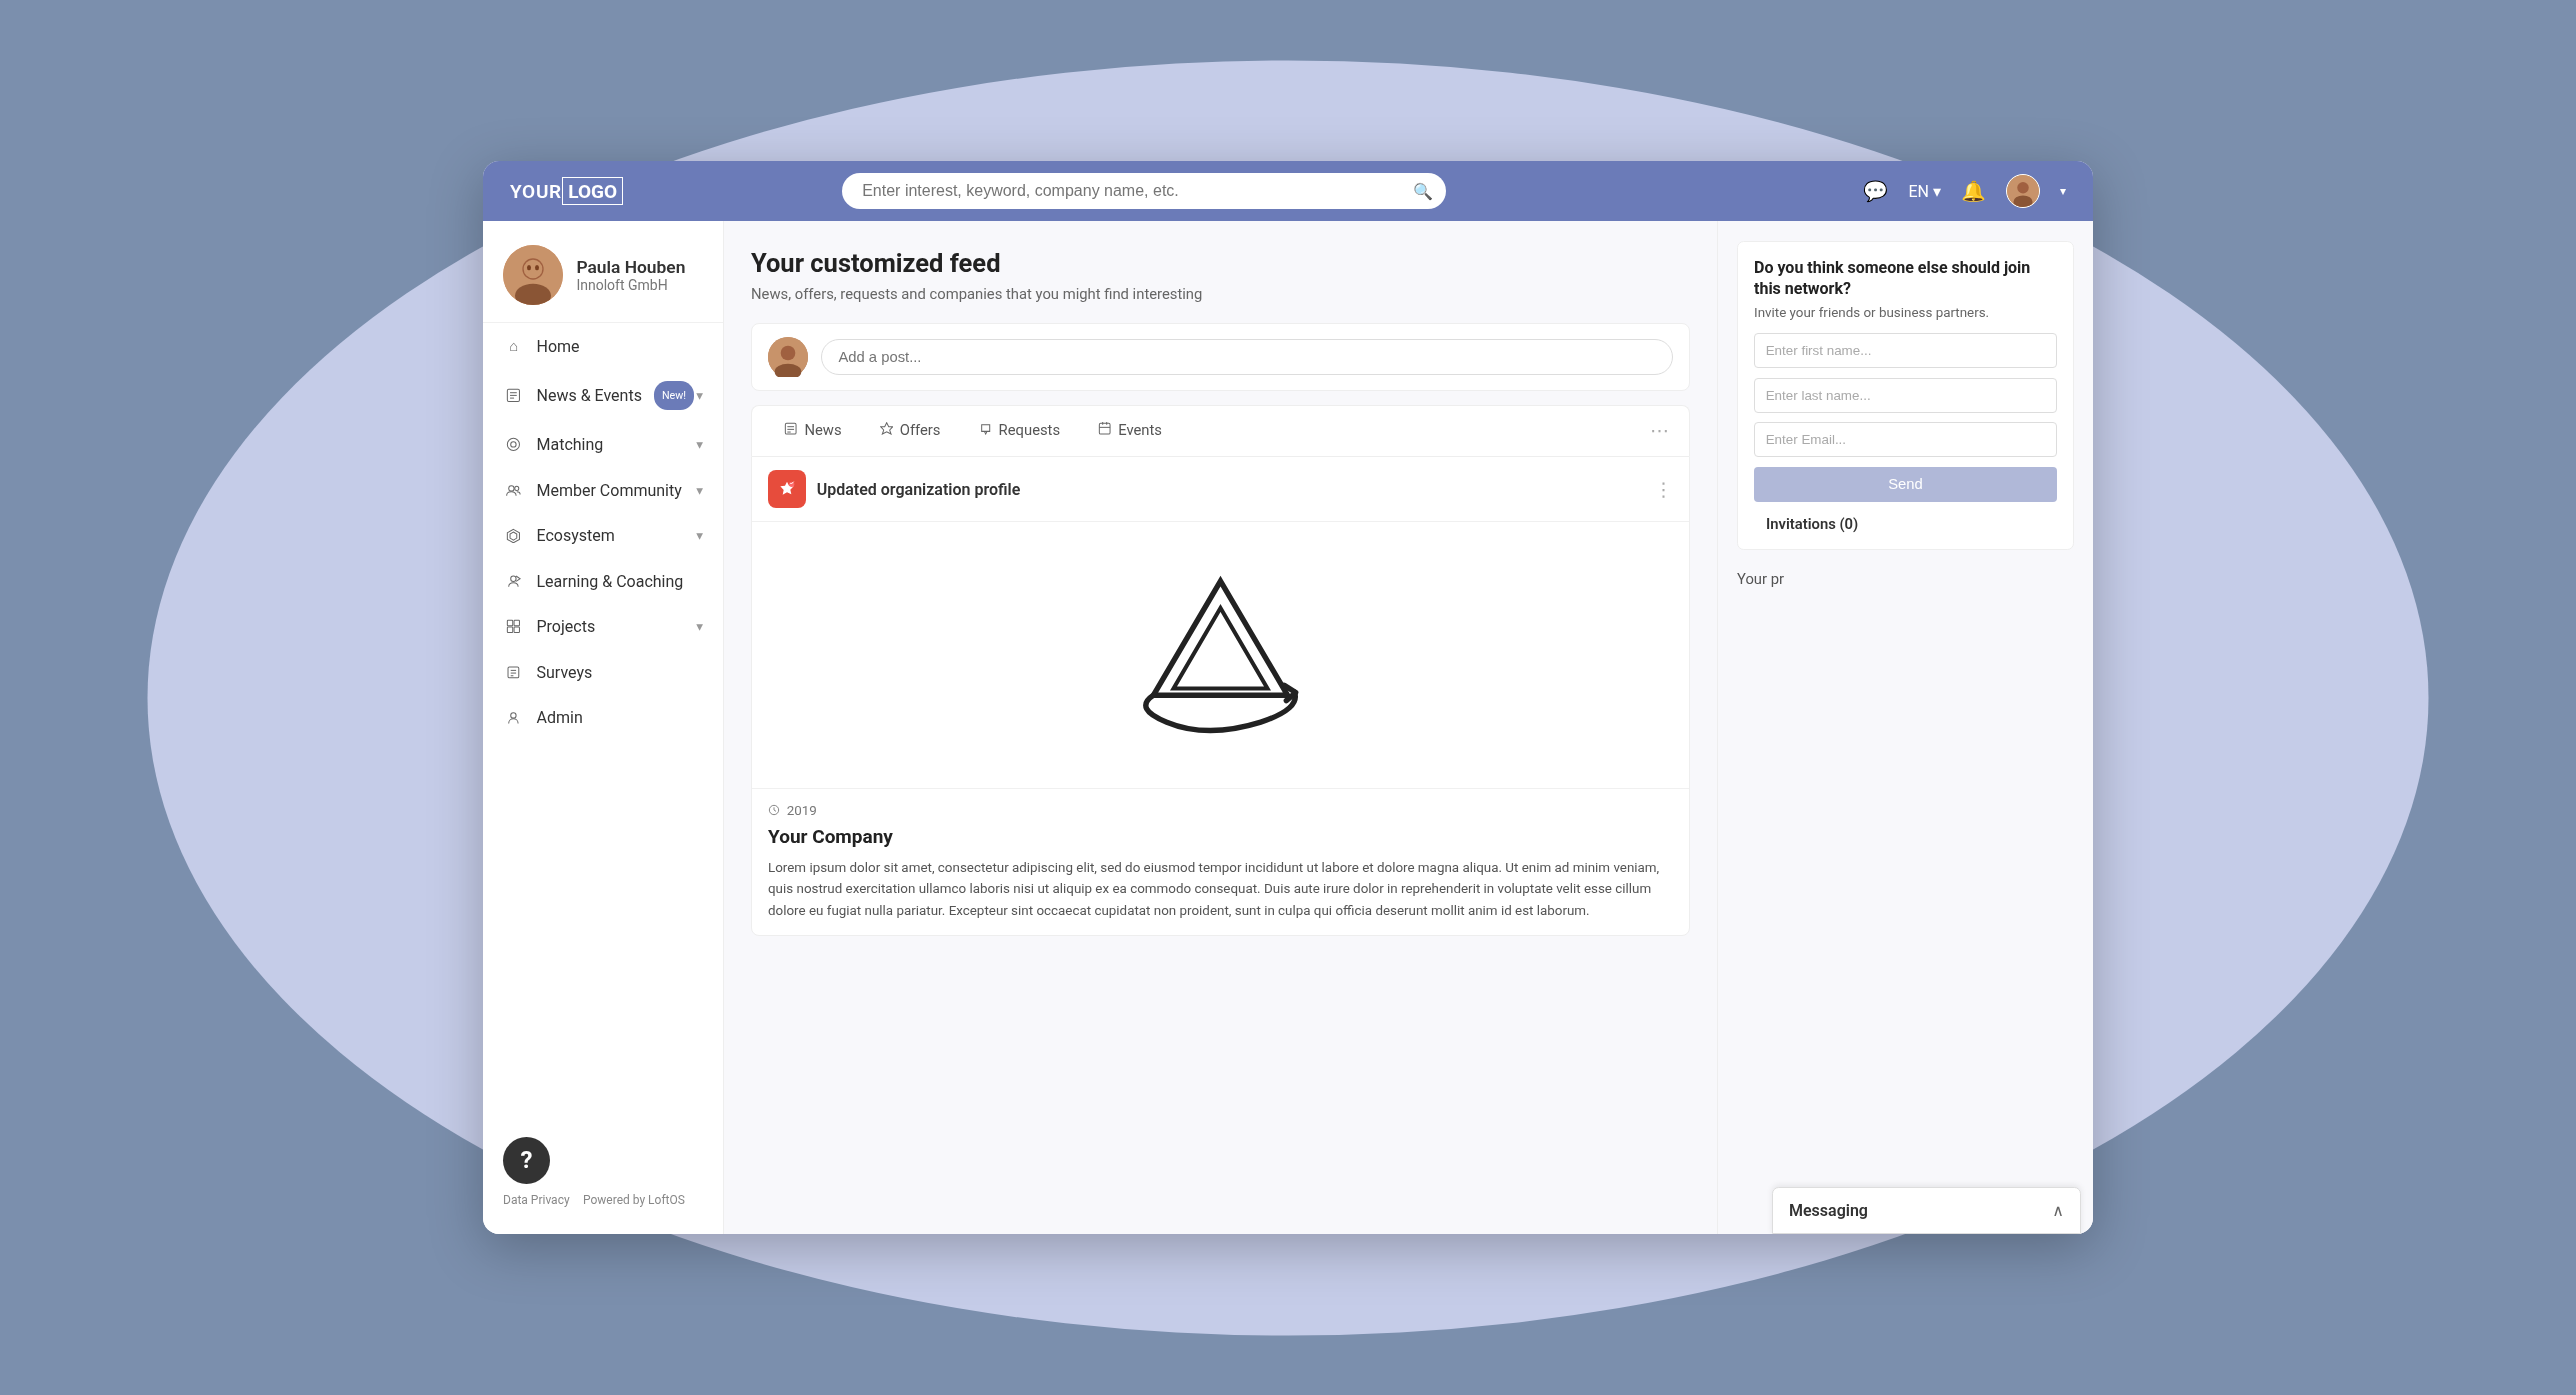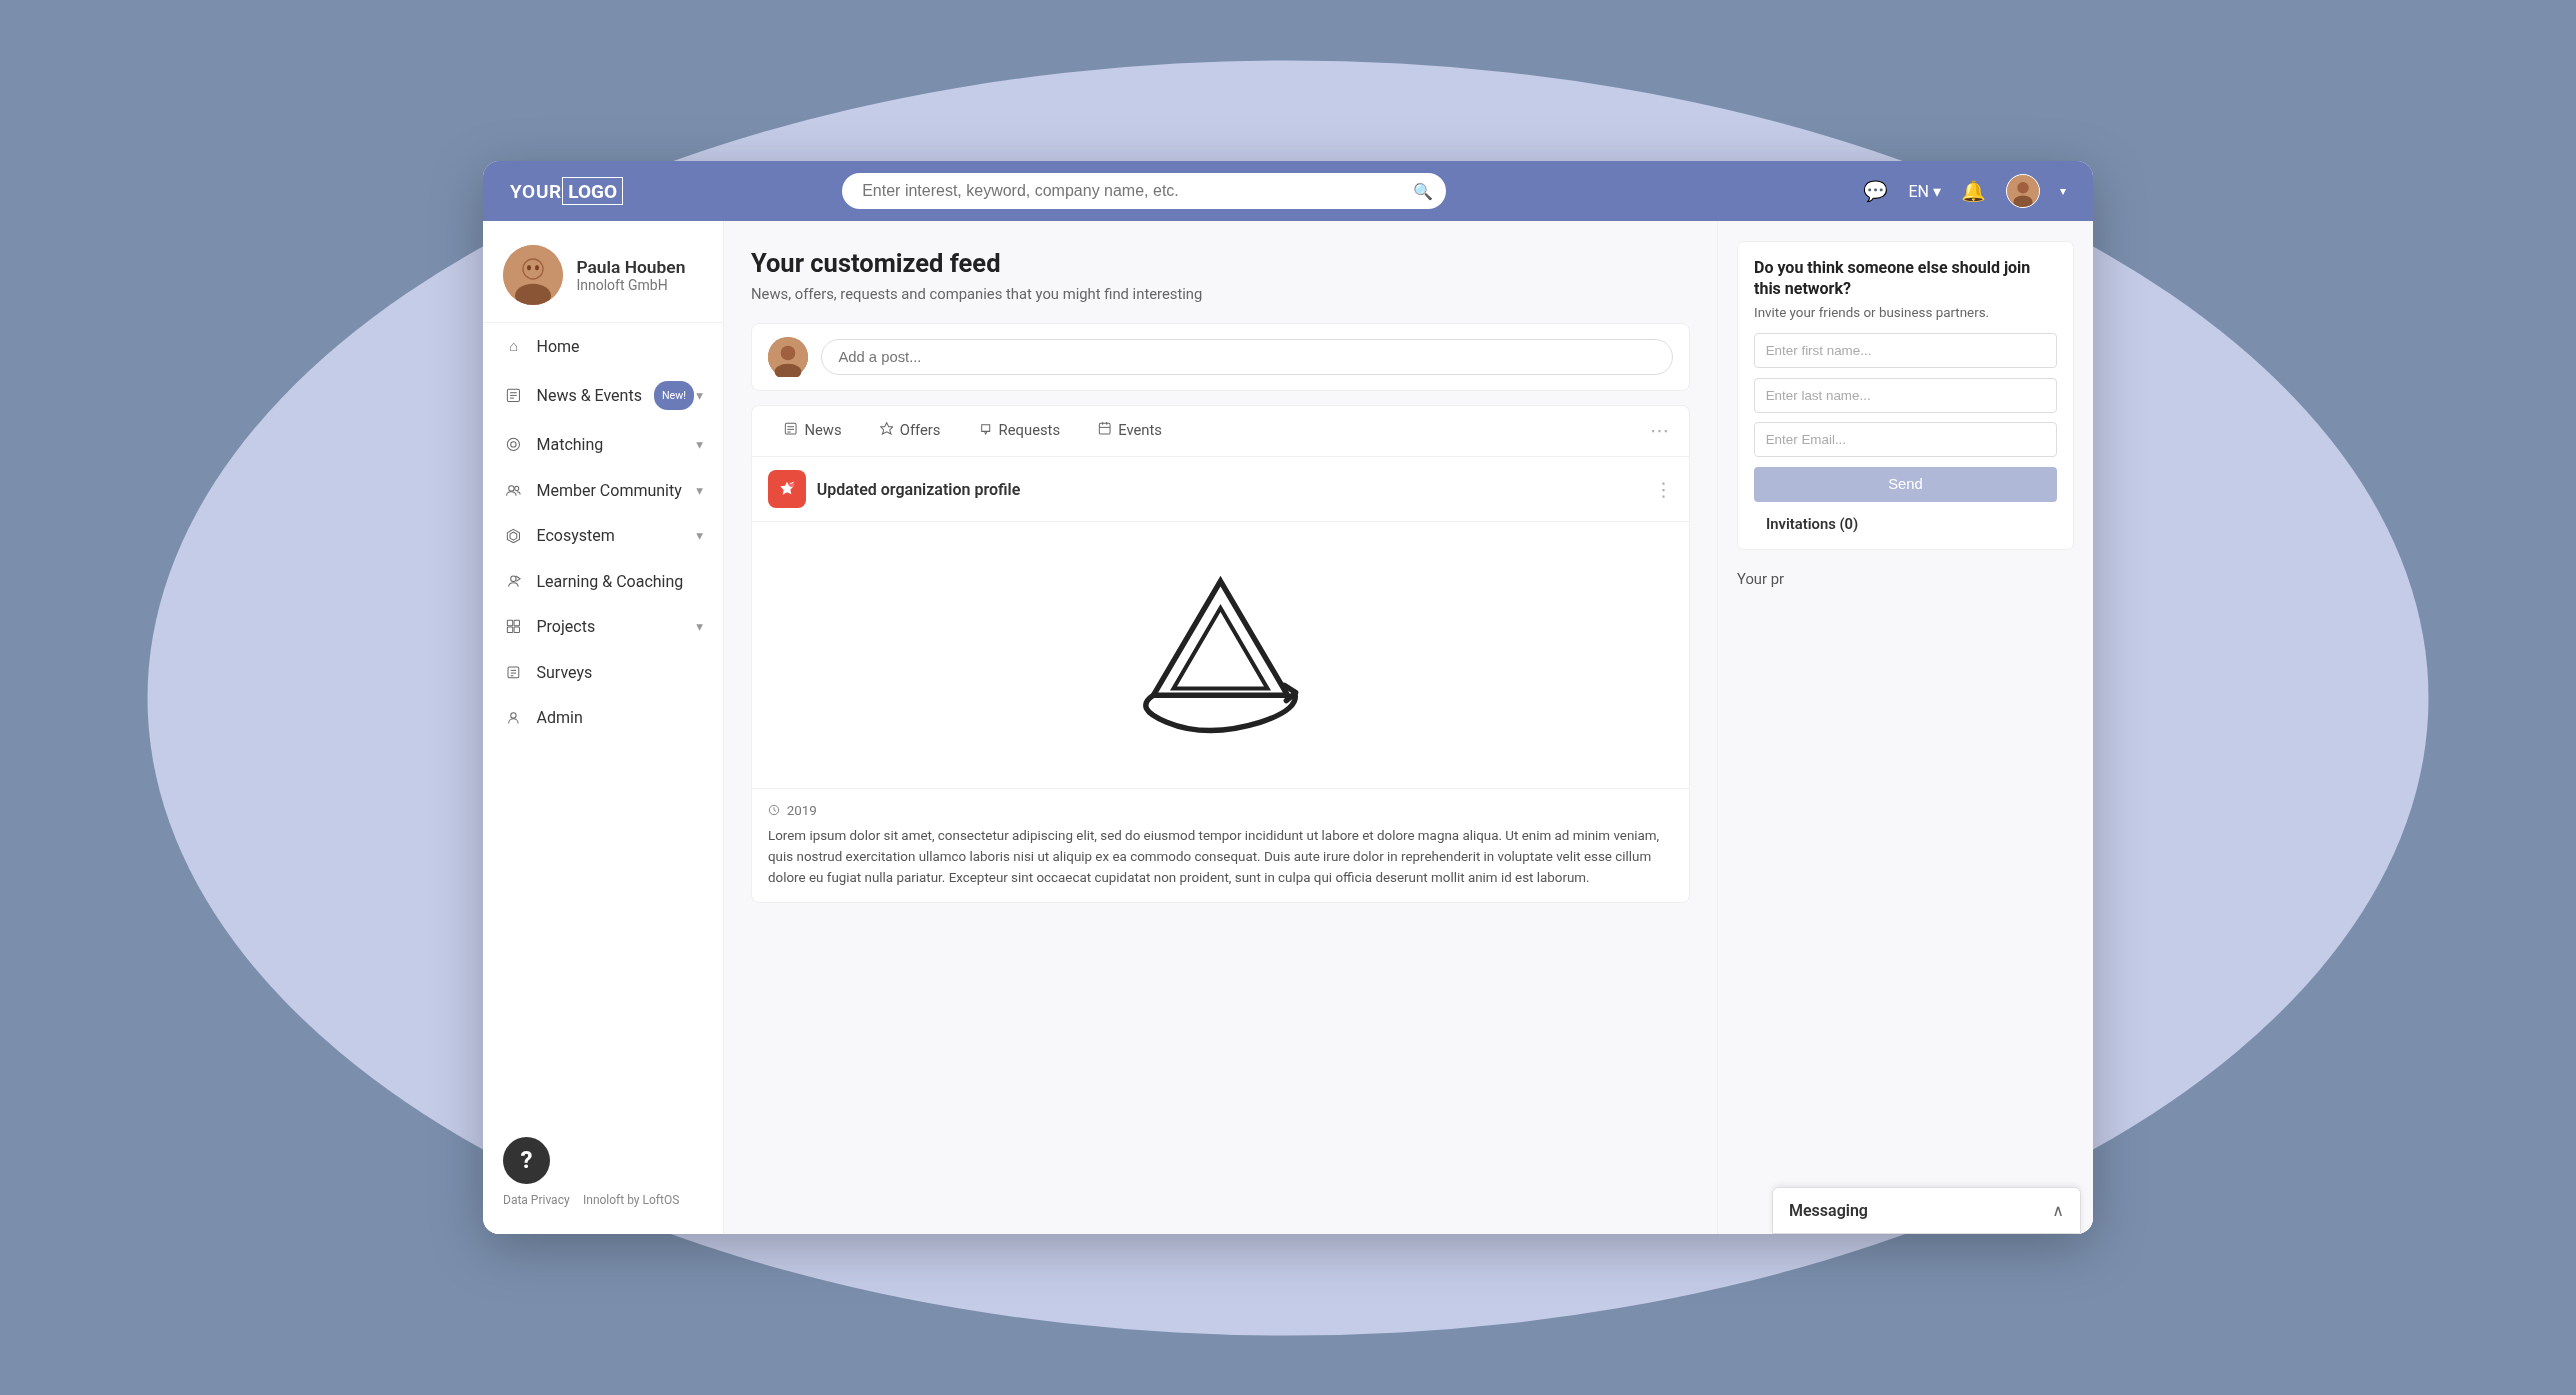--- a/index.html
+++ b/index.html
@@ -652,21 +652,21 @@
             </svg>
           </span>
           <span class="nav-label">Admin</span>
         </div>
       </div>
 
       <div class="sidebar-footer">
         <div class="help-btn">?</div>
         <div class="footer-links">
           <a href="#">Data Privacy</a>
-          <span>Innoloft by LoftOS</span>
+          <span>Powered by LoftOS</span>
         </div>
       </div>
     </div>
 
     <div class="content-area">
 
       <div class="feed-panel">
         <h1 class="feed-title">Your customized feed</h1>
         <p class="feed-subtitle">News, offers, requests and companies that you might find interesting</p>
 
@@ -754,20 +754,21 @@
             </div>
 
             <div class="post-body">
               <div class="post-year-row">
                 <svg width="12" height="12" viewBox="0 0 18 18" fill="none" stroke="#888" stroke-width="1.5">
                   <circle cx="9" cy="9" r="7"></circle>
                   <polyline points="9,5 9,9 12,11"></polyline>
                 </svg>
                 <span>2019</span>
               </div>
+              <div class="post-company-name">Your Company</div>
               <p class="post-description">Lorem ipsum dolor sit amet, consectetur adipiscing elit, sed do eiusmod tempor incididunt ut labore et dolore magna aliqua. Ut enim ad minim veniam, quis nostrud exercitation ullamco laboris nisi ut aliquip ex ea commodo consequat. Duis aute irure dolor in reprehenderit in voluptate velit esse cillum dolore eu fugiat nulla pariatur. Excepteur sint occaecat cupidatat non proident, sunt in culpa qui officia deserunt mollit anim id est laborum.</p>
             </div>
           </div>
         </div>
       </div>
 
       <div class="right-panel" style="position:relative;">
 
 
         <div class="invite-section">

